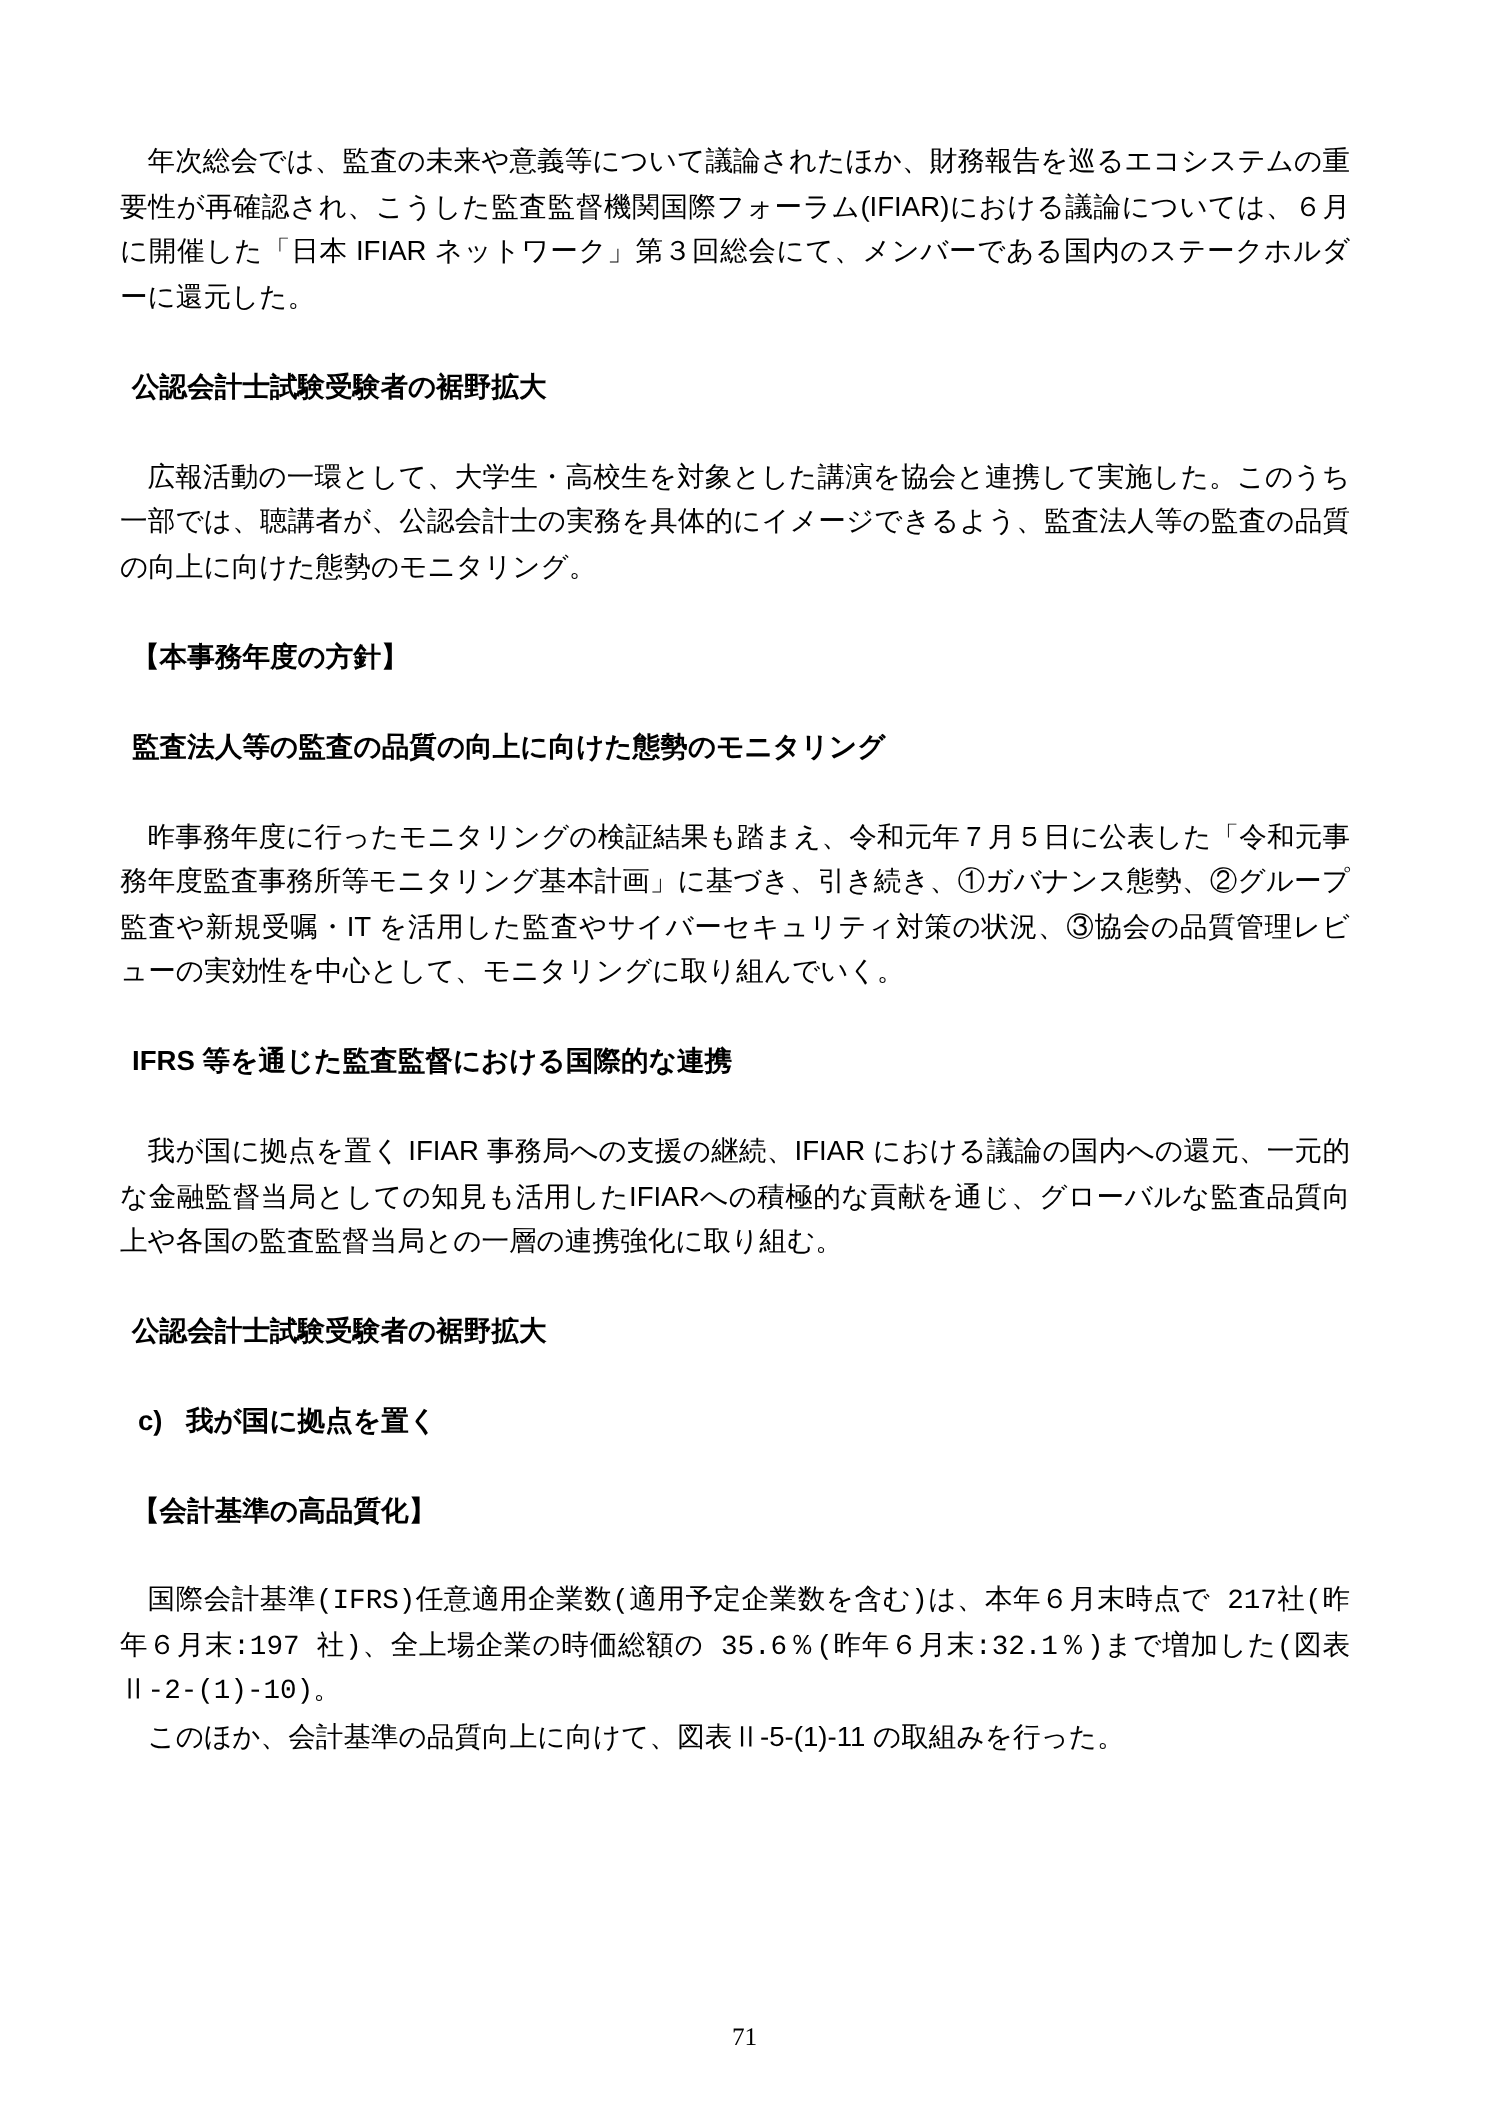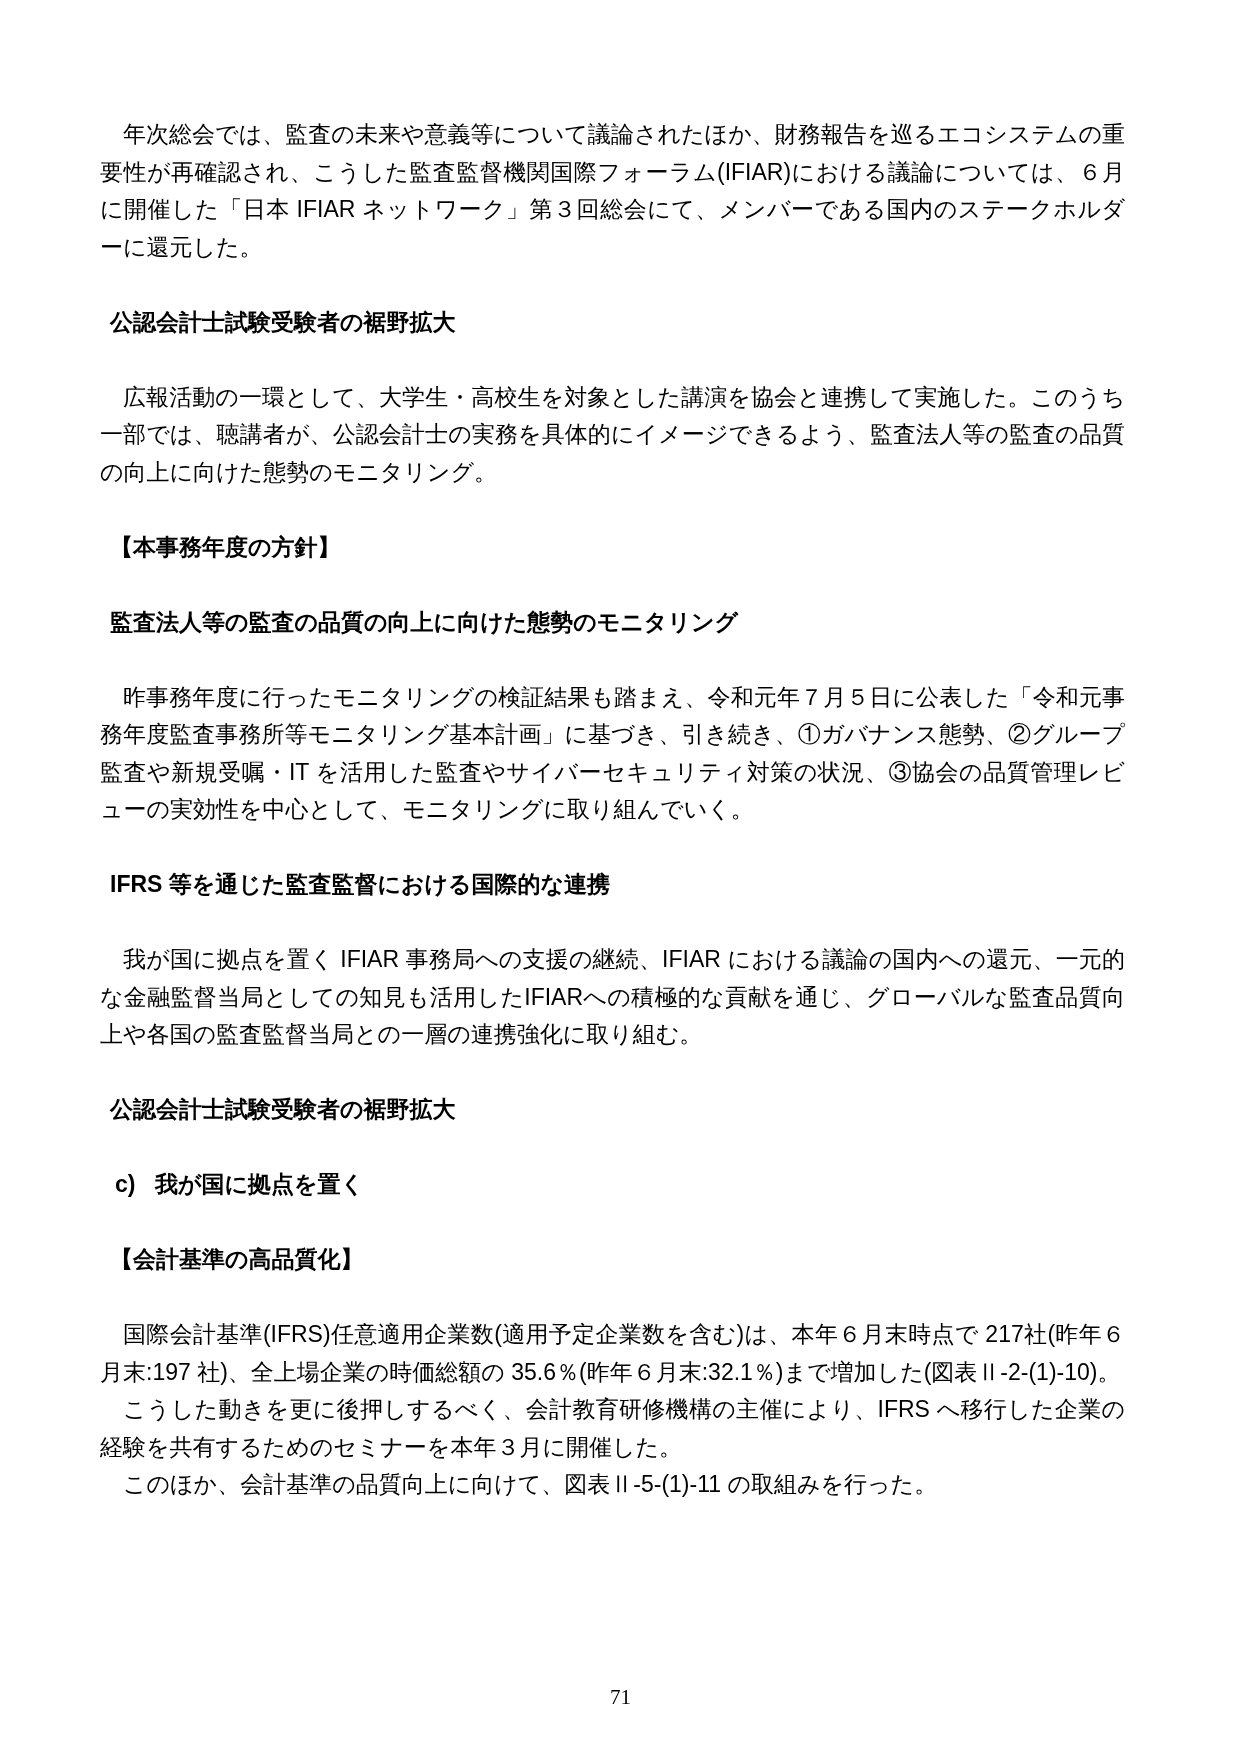--- a/index.html
+++ b/index.html
@@ -25,20 +25,21 @@
     text-align: justify;
     text-justify: inter-ideograph;
     letter-spacing: 0;
   }
   .block {
     margin: 0 0 37.5px 0;
     padding: 0;
   }
   .tight {
     margin-bottom: 0;
+    font-family: Liberation Mono, monospace;
   }
   p.para {
     text-indent: 1em;
   }
   h2.heading {
     font-size: 23px;
     font-weight: bold;
     line-height: 37.5px;
     text-align: left;
     margin-left: 10px;
@@ -88,18 +89,17 @@
 
 
   <div class="block heading-labeled">
     <span class="item-label">c)</span><span>我が国に拠点を置く</span>
   </div>
 
   <h2 class="block heading">【会計基準の高品質化】</h2>
 
   <p class="block para tight">国際会計基準(IFRS)任意適用企業数(適用予定企業数を含む)は、本年６月末時点で 217社(昨年６月末:197 社)、全上場企業の時価総額の 35.6％(昨年６月末:32.1％)まで増加した(図表Ⅱ-2-(1)-10)。</p>
 
-  <p class="block para tight">こうした動きを更に後押しするべく、会計教育研修機構の主催により、IFRS へ移行した企業の経験を共有するためのセミナーを本年３月に開催した。</p>
 
   <p class="block para">このほか、会計基準の品質向上に向けて、図表Ⅱ-5-(1)-11 の取組みを行った。</p>
 </div>
 
 <div class="page-number">71</div>
 
 </body></html>

